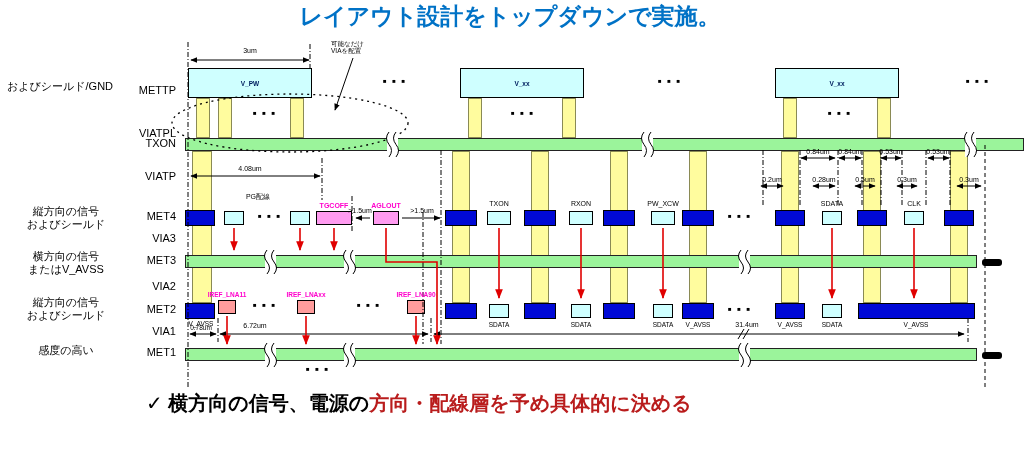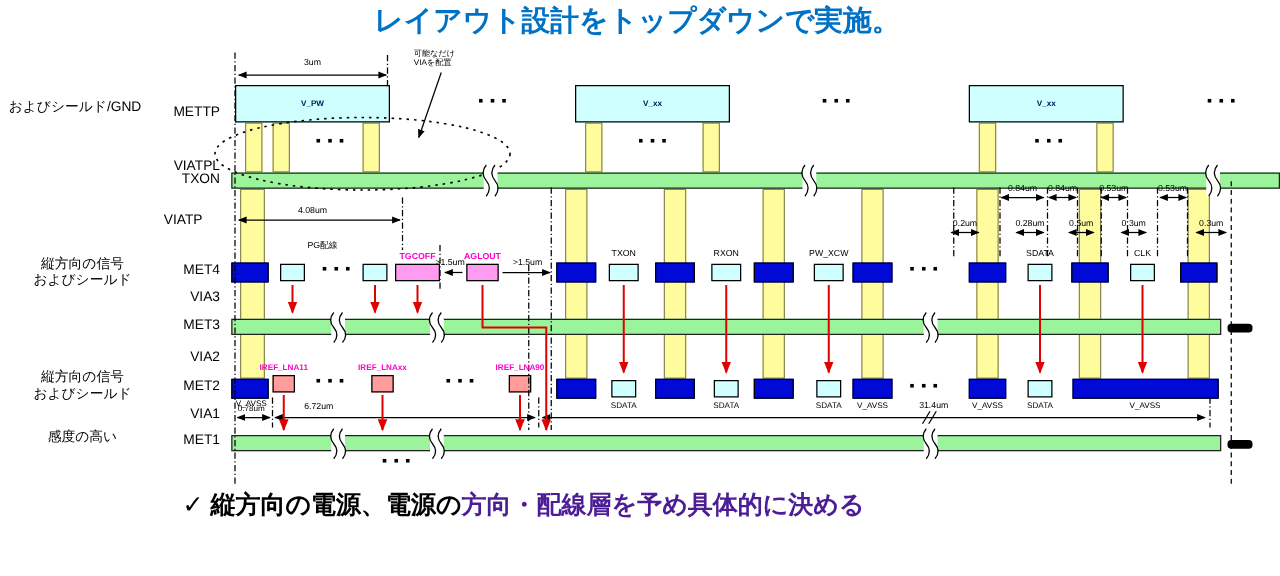--- a/index.html
+++ b/index.html
@@ -14,21 +14,21 @@
   .f11{font-size:11px}
   .bld{font-weight:bold}
   .bar{background:#9BF49B;border:1px solid #222}
   .via{background:#FFFC9E;border:1px solid #8a8a55}
   .shield{background:#0009d6;border:1px solid #000}
   .sig{background:#CFFFFF;border:1px solid #000}
   .cyb{background:#CFFFFF;border:1px solid #000}
   .pinkb{background:#FF9BF0;border:1px solid #000}
   .salm{background:#FF9C9C;border:1px solid #000}
   .mag{color:#FF00CC;font-weight:bold}
-  .blue{color:#4c1d95}
+  .blue{color:#b91c1c}
   .dots{font-weight:bold;font-size:6px;letter-spacing:2px;color:#000}
   .blkdash{background:#000;border-radius:3px}
   .title{font-size:23px;font-weight:bold;color:#0072C6}
   .bullet{font-size:20px;font-weight:bold;color:#000;white-space:nowrap}
   svg{position:absolute;left:0;top:0;pointer-events:none}
   .z1{z-index:1}.z2{z-index:2}.z3{z-index:3}.z4{z-index:4}.z5{z-index:5}
 </style>
 </head>
 <body>
 
@@ -36,32 +36,36 @@
 
   <div class="a t title c" style="left:240px;top:3px;width:540px">レイアウト設計をトップダウンで実施。</div>
 
   <div class="a t f11 c" style="left:4px;top:80px;width:112px">
     <div>およびシールド/GND</div>
   </div>
   <div class="a t f11 c" style="left:16px;top:205px;width:100px">
     <div>縦方向の信号</div>
       <div>およびシールド</div>
   </div>
+  <div class="a t f11 c" style="left:16px;top:250px;width:100px">
+    <div>横方向の信号</div>
+      <div>またはV_AVSS</div>
+  </div>
   <div class="a t f11 c" style="left:16px;top:296px;width:100px">
     <div>縦方向の信号</div>
       <div>およびシールド</div>
   </div>
   <div class="a t f11 c" style="left:16px;top:344px;width:100px">
     <div>感度の高い</div>
   </div>
 
   <div class="a t f11 r" style="left:122px;top:84px;width:54px">METTP</div>
   <div class="a t f11 r" style="left:122px;top:127px;width:54px">VIATPL</div>
   <div class="a t f11 r" style="left:122px;top:137px;width:54px">TXON</div>
-  <div class="a t f11 r" style="left:108px;top:170px;width:54px">VIATP</div>
+  <div class="a t f11 r" style="left:122px;top:170px;width:54px">VIATP</div>
   <div class="a t f11 r" style="left:122px;top:210px;width:54px">MET4</div>
   <div class="a t f11 r" style="left:122px;top:232px;width:54px">VIA3</div>
   <div class="a t f11 r" style="left:122px;top:254px;width:54px">MET3</div>
   <div class="a t f11 r" style="left:122px;top:280px;width:54px">VIA2</div>
   <div class="a t f11 r" style="left:122px;top:303px;width:54px">MET2</div>
   <div class="a t f11 r" style="left:122px;top:325px;width:54px">VIA1</div>
   <div class="a t f11 r" style="left:122px;top:346px;width:54px">MET1</div>
 
   <div class="a via z1" style="left:196px;top:98px;width:14px;height:40px"></div>
   <div class="a via z1" style="left:218px;top:98px;width:14px;height:40px"></div>
@@ -293,16 +297,16 @@
   <div class="a t f65 c z5" style="left:768px;top:321px;width:44px">V_AVSS</div>
   <div class="a t f65 c z5" style="left:810px;top:321px;width:44px">SDATA</div>
   <div class="a t f65 c z5" style="left:886px;top:321px;width:60px">V_AVSS</div>
 
   <div class="a t f65 c z5" style="left:182px;top:324px;width:38px">0.78um</div>
   <div class="a t f7 c z5" style="left:230px;top:322px;width:50px">6.72um</div>
   <div class="a t f7 c z5" style="left:722px;top:321px;width:50px">31.4um</div>
 
   <div class="a bullet z5" style="left:146px;top:390px">
     <span>✓</span>
-    <span>縦方向の電源、電源の</span><span class="blue">方向・配線層を予め具体的に決める</span><span></span>
+    <span>横方向の信号、電源の</span><span class="blue">方向・配線層を予め具体的に決める</span><span></span>
   </div>
 
 </div>
 
 </body></html>

